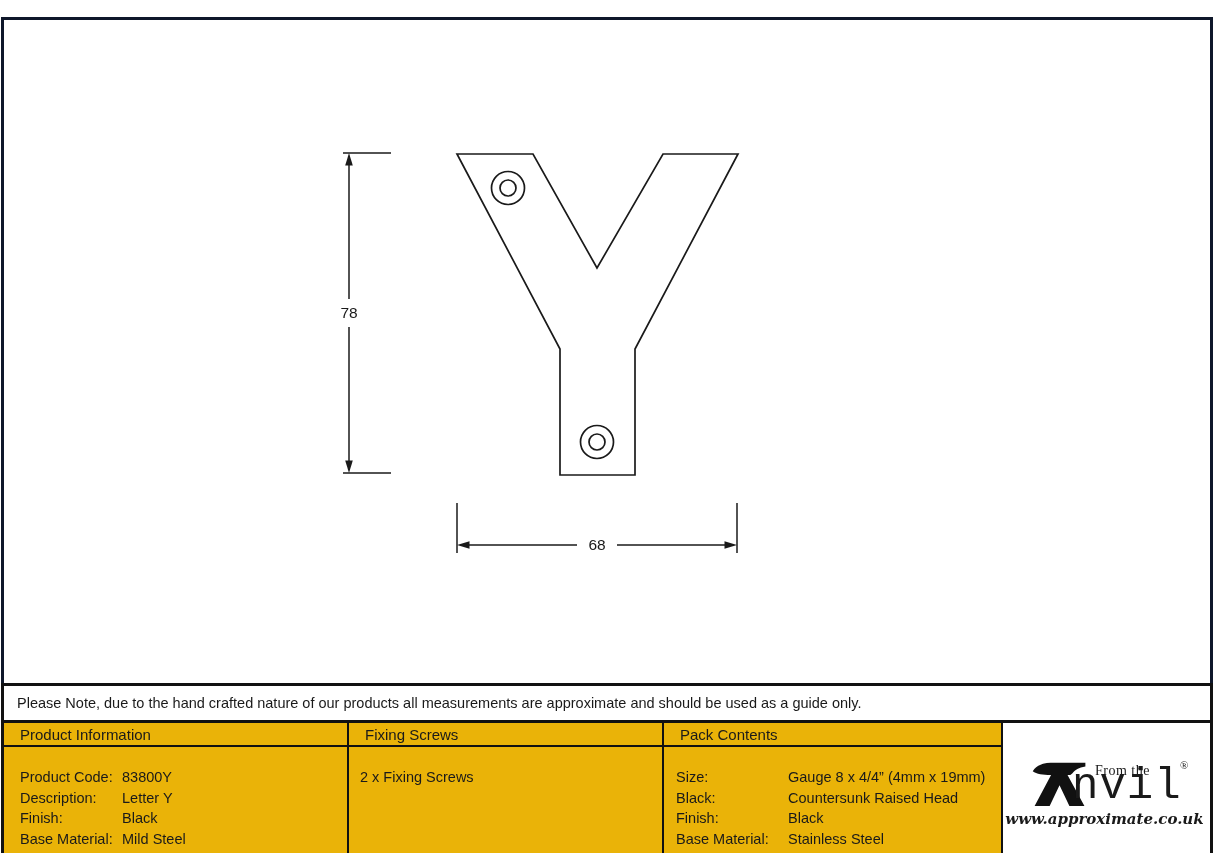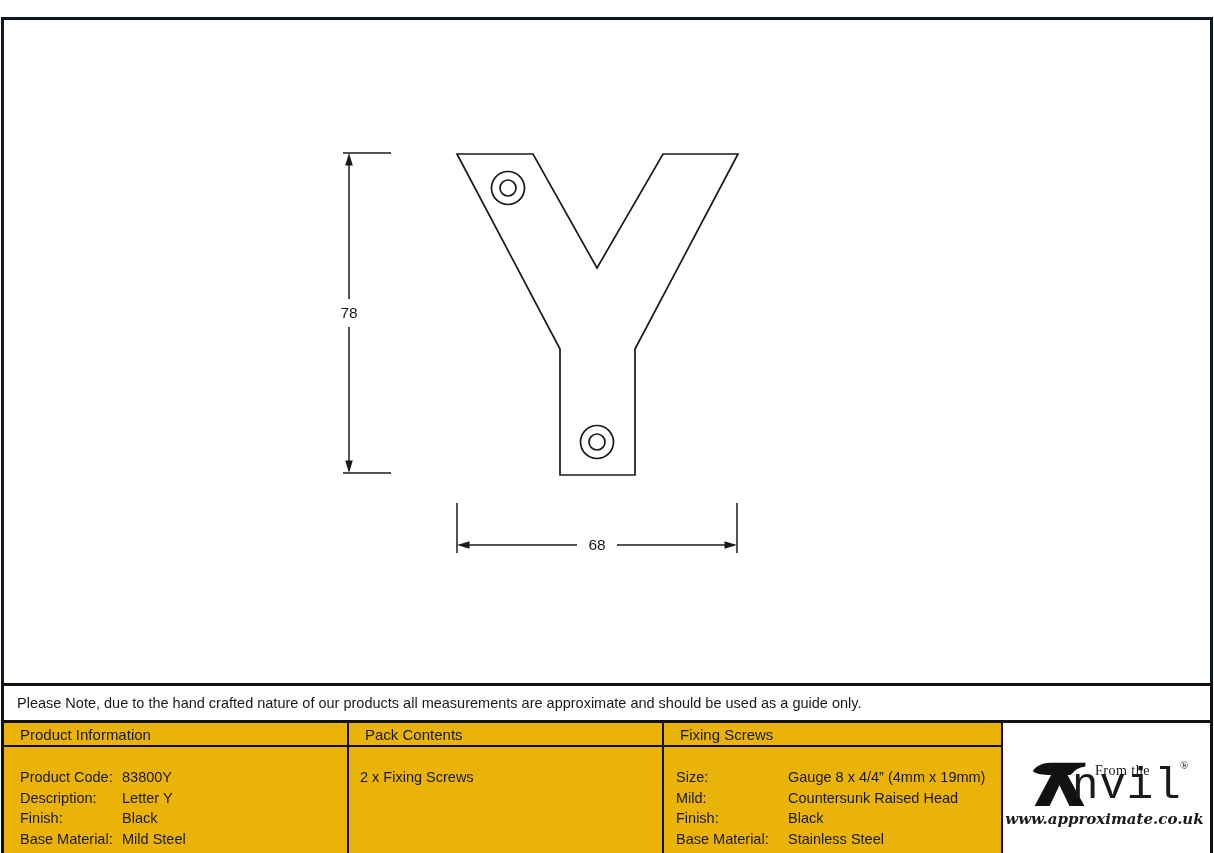--- a/index.html
+++ b/index.html
@@ -45,22 +45,22 @@
 
 <div class="page">
   <div class="frame">
 
     <div class="note-row">
       <span>Please Note, due to the hand crafted nature of our products all measurements are approximate and should be used as a guide only.</span>
     </div>
 
     <div class="info-table">
       <div class="cell cell-hdr">Product Information</div>
+      <div class="cell cell-hdr bl">Fixing Screws</div>
       <div class="cell cell-hdr bl">Pack Contents</div>
-      <div class="cell cell-hdr bl">Fixing Screws</div>
 
       <div class="cell cell-logo bl">
         <svg class="logo-anvil" viewBox="0 0 60 50">
           <path d="M1,13 C5,6.5 13,4 20,4 L57,4 L57,8 C50,9 46,11.5 43,15.5 L41,17 L20,17 C12,17 5,16 1,13 Z" fill="#111"></path>
           <path d="M20.5,17 L38,17 L56,50 L40,50 L29.5,28 L19,50 L3,50 Z" fill="#111"></path>
         </svg>
         <span class="logo-fromthe">From the</span>
         <span class="logo-nvil">nvil</span>
         <span class="logo-reg">®</span>
         <div class="logo-url">www.approximate.co.uk</div>
@@ -88,21 +88,21 @@
       <div class="cell cell-body bl col-pack">
         <div class="item">2 x Fixing Screws</div>
       </div>
 
       <div class="cell cell-body bl col-fixing">
         <div class="kv">
           <span class="k">Size:</span>
           <span class="v">Gauge 8 x 4/4” (4mm x 19mm)</span>
         </div>
         <div class="kv">
-          <span class="k">Mild:</span>
+          <span class="k">Black:</span>
           <span class="v">Countersunk Raised Head</span>
         </div>
         <div class="kv">
           <span class="k">Finish:</span>
           <span class="v">Black</span>
         </div>
         <div class="kv">
           <span class="k">Base Material:</span>
           <span class="v">Stainless Steel</span>
         </div>

